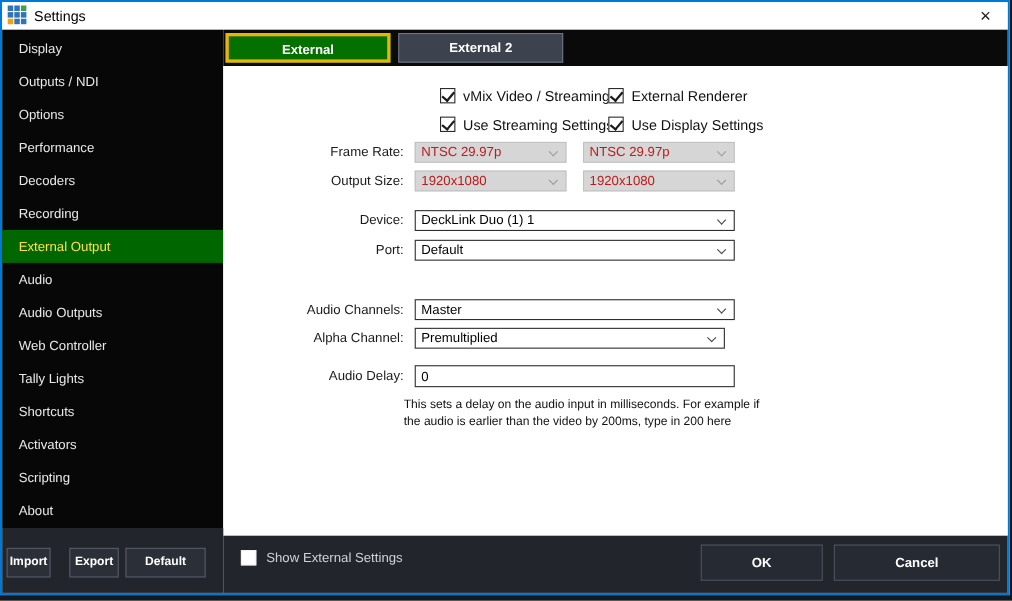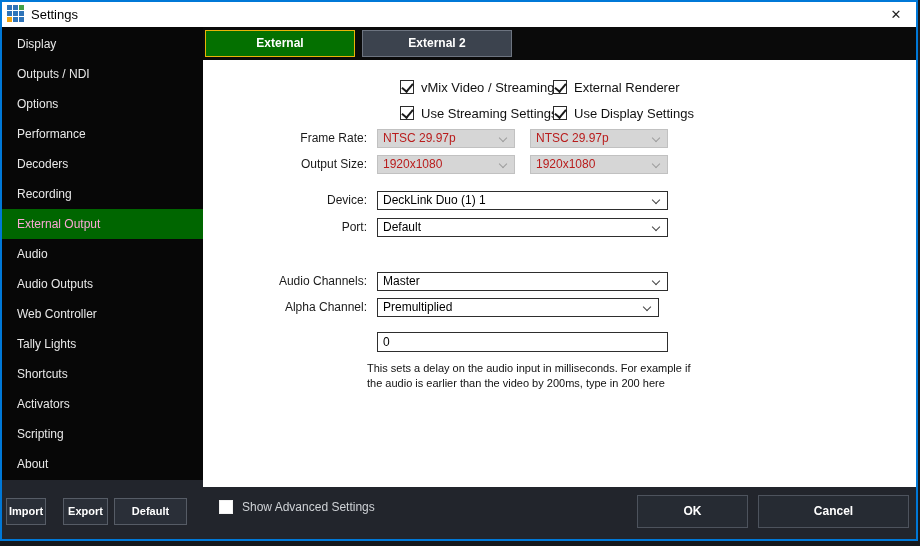--- a/index.html
+++ b/index.html
@@ -12,27 +12,27 @@
   .logo { position:absolute; left:5px; top:3px; width:17px; height:17px; display:grid;
           grid-template-columns:repeat(3,5px); grid-template-rows:repeat(3,5px); gap:1px; }
   .logo i { display:block; }
   #title-text { position:absolute; left:29px; top:0; line-height:25px; font-size:13px; color:#000; }
   #close-btn { position:absolute; right:9px; top:0; width:22px; height:25px; line-height:25px;
                text-align:center; font-size:13px; color:#222; cursor:pointer; }
 
   
   #sidebar { position:absolute; left:0; top:25px; width:201px; height:453px; background:#070707; padding-top:2px; }
   .side-item { height:30px; line-height:30px; padding-left:15px; font-size:12px; color:#e8e8e8; cursor:pointer; }
-  .side-item.selected { background:#006600; color:#f9a8d4; }
+  .side-item.selected { background:#006600; color:#fde047; }
 
   
   #tabstrip { position:absolute; left:201px; top:25px; width:713px; height:33px; background:#0a0a0a; }
   .tab { position:absolute; top:3px; height:27px; line-height:25px; text-align:center; font-size:12px;
          font-weight:bold; color:#fff; cursor:pointer; }
-  #tab-external  { left:2px;   width:150px; background:#047000; border:1px solid #eab308; }
+  #tab-external  { left:2px;   width:150px; background:#047000; border:3px solid #eab308; }
   #tab-external2 { left:159px; width:150px; background:#3c434e; border:1px solid #6d7480; }
 
   
   #content { position:absolute; left:201px; top:58px; width:713px; height:427px; background:#fff; }
 
   .cb { position:absolute; display:flex; align-items:flex-start; gap:7px; font-size:13px; color:#111; cursor:pointer;padding-left:22px; }
   .cbbox { width:14px; height:14px; background:#fff; border:1px solid #2b2b2b; position:relative; flex:0 0 auto; }
   .cbbox.checked::after { content:""; position:absolute; left:3px; top:0px; width:5px; height:9px;
         border-right:2px solid #1a1a1a; border-bottom:2px solid #1a1a1a; transform:rotate(40deg); }
 
@@ -187,37 +187,38 @@
         <span>Master</span>
         <span class="chev"></span>
       </div>
 
       <div class="form-label" id="alpha-channel-label">Alpha Channel:</div>
       <div class="combo" id="alpha-channel-combo">
         <span>Premultiplied</span>
         <span class="chev"></span>
       </div>
 
+      <div class="form-label" id="audio-delay-label">Audio Delay:</div>
       <input id="audio-delay-input" value="0" style="">
 
       <div id="help-text">
         <div>This sets a delay on the audio input in milliseconds. For example if</div>
         <div>the audio is earlier than the video by 200ms, type in 200 here</div>
       </div>
     </div>
 
     <div id="sidebar-footer">
       <div class="dark-btn" id="btn-import">Import</div>
       <div class="dark-btn" id="btn-export">Export</div>
       <div class="dark-btn" id="btn-default">Default</div>
     </div>
 
     <div id="footer">
       <label id="adv-check">
         <span class="cbbox"></span>
-        <span>Show Advanced Settings</span>
+        <span>Show External Settings</span>
       </label>
       <div class="footer-btn" id="btn-ok">OK</div>
       <div class="footer-btn" id="btn-cancel">Cancel</div>
     </div>
 
   </div>
 </div>
 
 </body></html>

